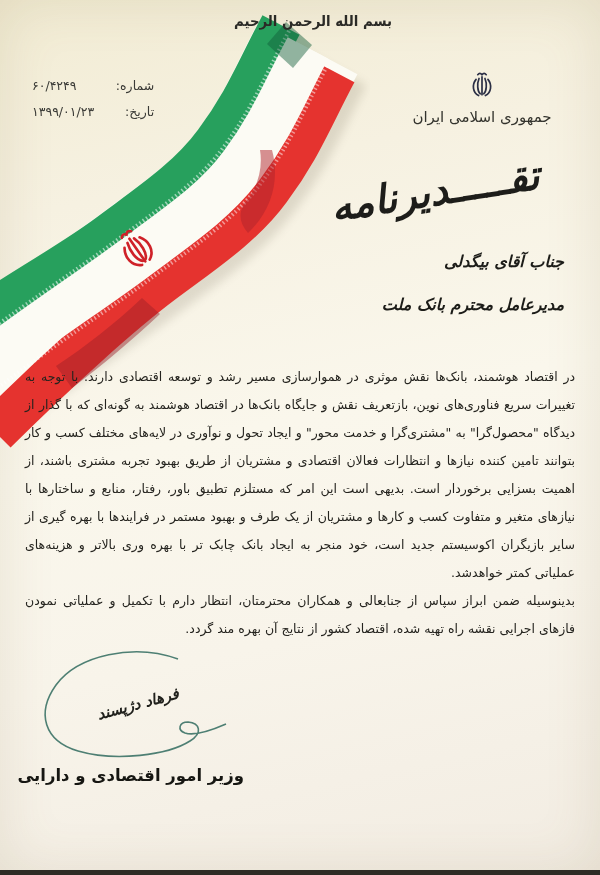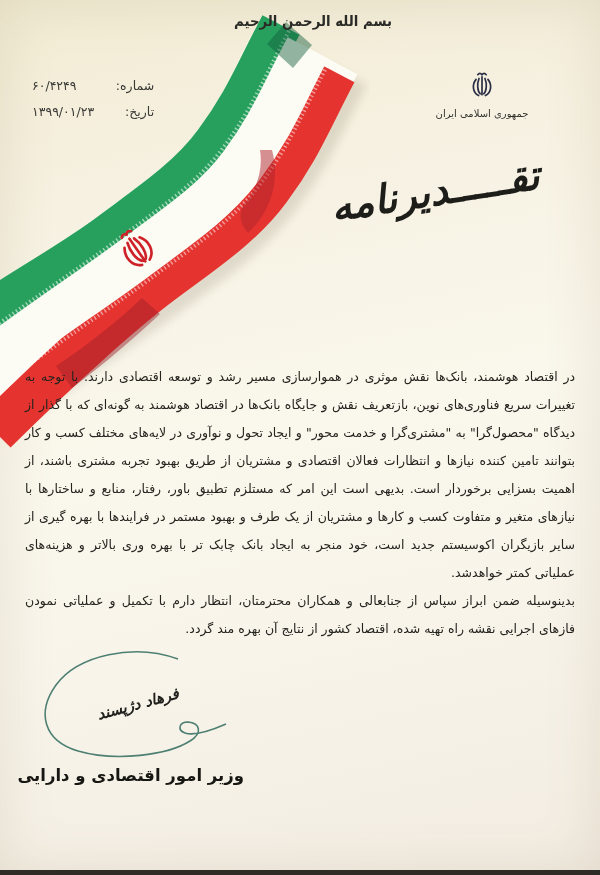--- a/index.html
+++ b/index.html
@@ -23,21 +23,21 @@
     position:absolute;top:13px;left:222px;width:182px;z-index:2;
     text-align:center;font-size:14.5px;font-weight:bold;color:#2a2a26;
     transform:scaleX(.92);direction:rtl;
   }
   .meta{position:absolute;top:78px;left:32px;z-index:3;direction:rtl;color:#3a3a36;font-size:12.5px;}
   .meta-row{display:grid;grid-template-columns:48px auto;column-gap:12px;align-items:baseline;margin-bottom:11px;}
   .meta-label{text-align:right;}
   .meta-value{text-align:left;letter-spacing:1.5px;direction:ltr;}
   .letterhead{position:absolute;top:70px;left:396px;width:172px;z-index:3;text-align:center;color:#33332d;}
   .letterhead .emblem{display:block;margin:0 auto 4px auto;}
-  .lh-country{font-size:10px;margin-bottom:6px;}
+  .lh-country{font-size:15px;margin-bottom:6px;}
   .lh-ministry{font-size:11px;}
   .letter-title{
     position:absolute;top:168px;left:316px;width:238px;z-index:3;
     direction:rtl;text-align:center;font-size:40px;font-weight:bold;font-style:italic;
     color:#1d1d1a;transform:rotate(-9deg);white-space:nowrap;
   }
   .addressee{position:absolute;top:252px;right:36px;z-index:3;direction:rtl;text-align:right;color:#1c1c18;}
   .addr-line1{font-size:16px;font-weight:bold;font-style:italic;margin-bottom:24px;}
   .addr-line2{font-size:16px;font-weight:bold;font-style:italic;}
   .letter-body{
@@ -120,20 +120,24 @@
       <path d="M 27,11 C 32,17 31,27 24,30"></path>
       <path d="M 16.5,10 C 14,16 14.5,25 18,28"></path>
       <path d="M 23.5,10 C 26,16 25.5,25 22,28"></path>
       <path d="M 15,5.5 q 2.5,-3 5,0 q 2.5,-3 5,0"></path>
     </svg>
     <div class="lh-country">جمهوری اسلامی ایران</div>
   </div>
 
   <div class="letter-title">تقـــــدیرنامه</div>
 
+  <div class="addressee">
+    <div class="addr-line1">جناب آقای بیگدلی</div>
+    <div class="addr-line2">مدیرعامل محترم بانک ملت</div>
+  </div>
 
   <div class="letter-body">
     <p>در اقتصاد هوشمند، بانک‌ها نقش موثری در هموارسازی مسیر رشد و توسعه اقتصادی دارند. با توجه به تغییرات سریع فناوری‌های نوین، بازتعریف نقش و جایگاه بانک‌ها در اقتصاد هوشمند به گونه‌ای که با گذار از دیدگاه "محصول‌گرا" به "مشتری‌گرا و خدمت محور" و ایجاد تحول و نوآوری در لایه‌های مختلف کسب و کار بتوانند تامین کننده نیازها و انتظارات فعالان اقتصادی و مشتریان از طریق بهبود تجربه مشتری باشند، از اهمیت بسزایی برخوردار است. بدیهی است این امر که مستلزم تطبیق باور، رفتار، منابع و ساختارها با نیازهای متغیر و متفاوت کسب و کارها و مشتریان از یک طرف و بهبود مستمر در فرایندها با بهره گیری از سایر بازیگران اکوسیستم جدید است، خود منجر به ایجاد بانک چابک تر با بهره وری بالاتر و هزینه‌های عملیاتی کمتر خواهدشد.</p>
     <p>بدینوسیله ضمن ابراز سپاس از جنابعالی و همکاران محترمتان، انتظار دارم با تکمیل و عملیاتی نمودن فازهای اجرایی نقشه راه تهیه شده، اقتصاد کشور از نتایج آن بهره مند گردد.</p>
   </div>
 
   <div class="signature">
     <svg class="sig-scribble" width="220" height="120" viewBox="0 0 220 120" aria-hidden="true">
       <path d="M 148,14 C 104,-2 48,10 26,40 C 6,68 14,96 48,106 C 86,117 138,110 160,96
                C 173,88 170,78 158,77 C 149,77 147,85 155,88 C 164,91 180,86 196,79" fill="none" stroke="var(--signature-ink)" stroke-width="1.6" opacity=".9"></path>

